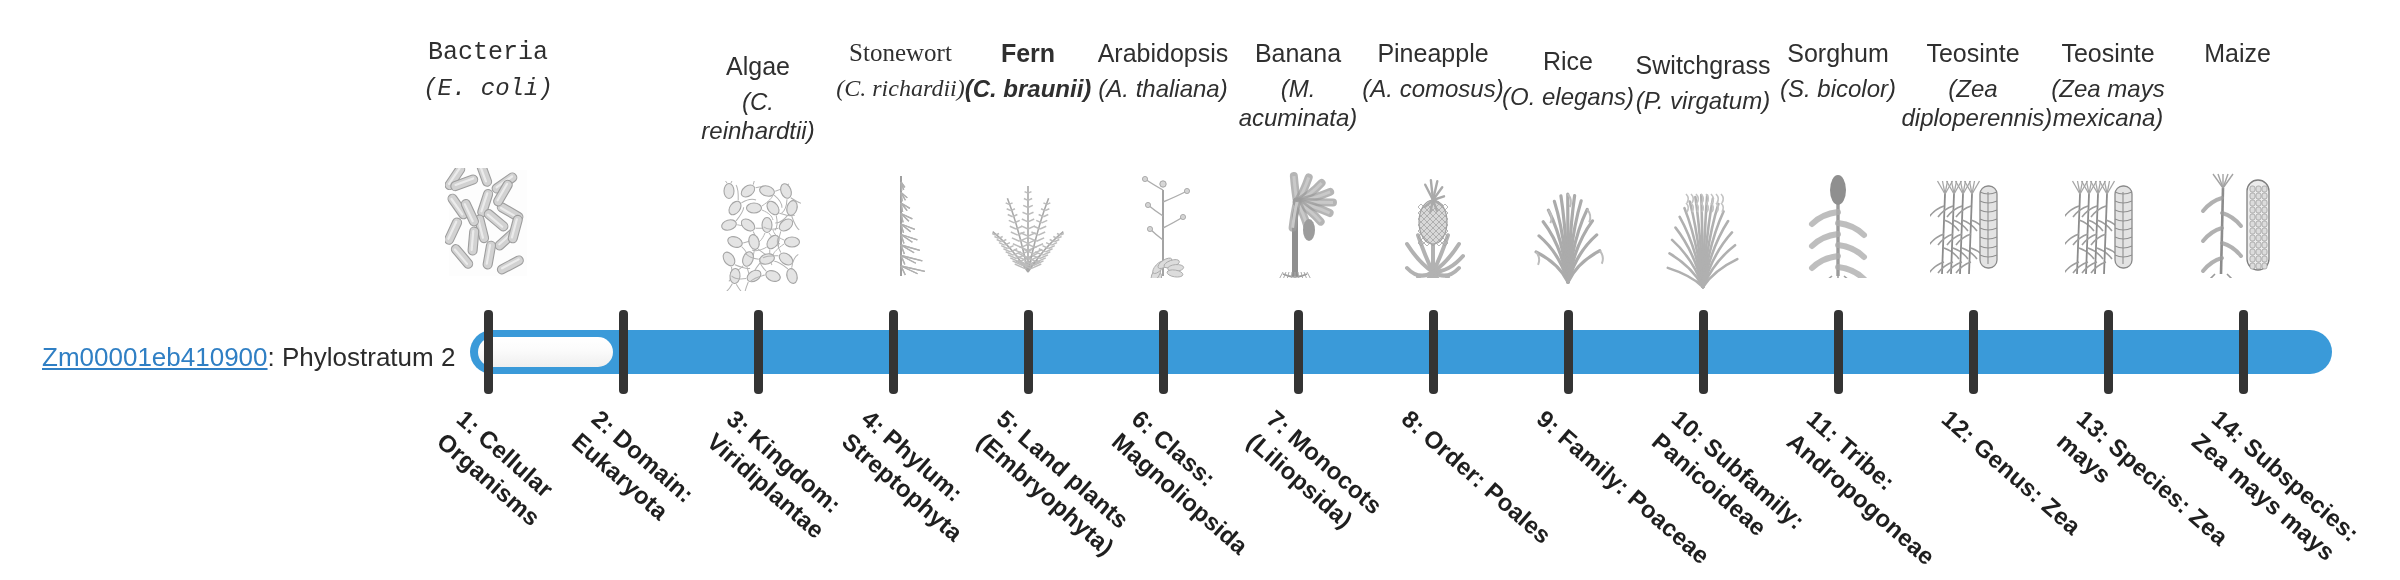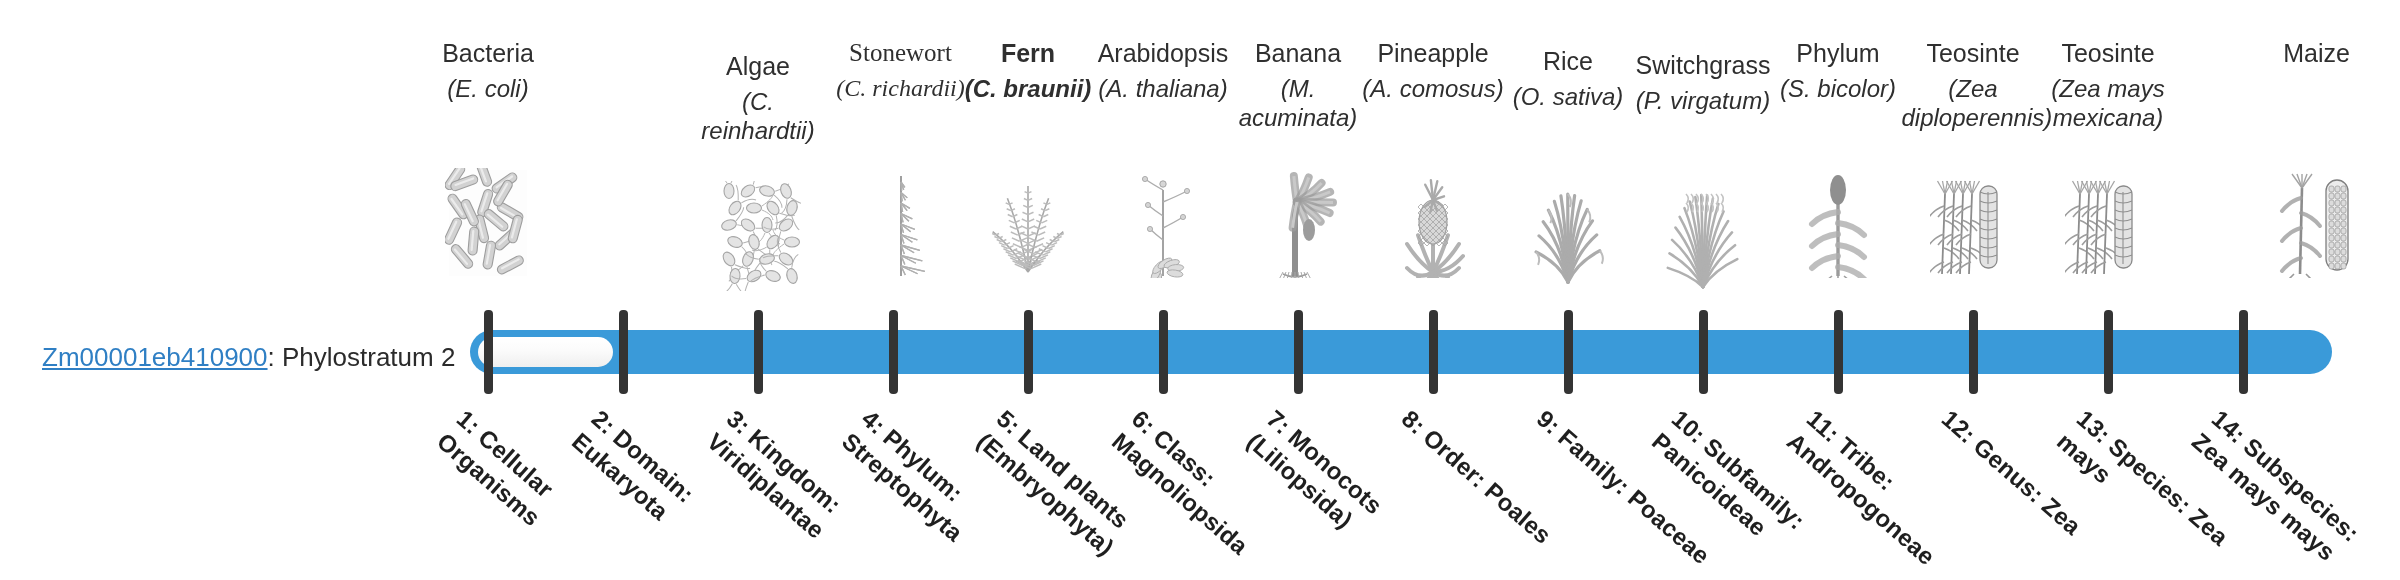--- a/index.html
+++ b/index.html
@@ -74,21 +74,21 @@
 </head>
 <body>
 
 <div class="canvas">
 
   <div class="gene-label">
     <span class="gene-id">Zm00001eb410900</span><span>: </span><span>Phylostratum 2</span>
   </div>
 
   <div class="cols" id="cols">
-      <div class="col" style="left: -31.5px;">
+      <div class="col" style="left: -31.5px; font-family: Liberation Mono, monospace;">
         <div class="cname">Bacteria</div>
         <div class="sname">(E. coli)</div>
         <div class="art">
           <svg width="86" height="110" viewBox="0 0 86 110">
             <rect x="4" y="2" width="78" height="106" fill="#fdfdfd"></rect>
             <g transform="translate(10,8) rotate(34)">
               <rect x="-4" y="-13" width="9" height="28" rx="4.5" fill="#d2d2d2" stroke="#9d9d9d" stroke-width="1.1"></rect>
               <rect x="-1.6" y="-10" width="2.2" height="21" rx="1.1" fill="#f0f0f0" opacity=".85"></rect>
             </g>
             <g transform="translate(38,4) rotate(-20)">
@@ -600,21 +600,21 @@
             <path d="M43 32 L53.998324646720306 28.279238502996535" stroke="#aaa" stroke-width="2.4" stroke-linecap="round"></path>
             <path d="M43 32 L52.01067248717891 37.17722298161674" stroke="#aaa" stroke-width="2.4" stroke-linecap="round"></path>
             <path d="M43 32 L46.9420474449983 42.937286823955226" stroke="#aaa" stroke-width="2.4" stroke-linecap="round"></path>
             <path d="M43 32 L40.525538402217485 43.589921036563766" stroke="#aaa" stroke-width="2.4" stroke-linecap="round"></path>
             <path d="M43 32 L34.95510928218913 38.91197376099998" stroke="#aaa" stroke-width="2.4" stroke-linecap="round"></path>
           </svg>
         </div>
       </div>
       <div class="col" style="left: 1048.5px; margin-top: 8px;">
         <div class="cname">Rice</div>
-        <div class="sname">(O. sativa)</div>
+        <div class="sname">(O. elegans)</div>
         <div class="art">
           <svg width="86" height="110" viewBox="0 0 86 110">
             <path d="M43 106 Q33.60307379214092 87.18889211708822 11.050450893279116 75.90222738734114" stroke="#ababab" stroke-width="3.2" fill="none" stroke-linecap="round"></path>
             <path d="M11.050450893279116 75.90222738734114 q5 6 2 13" stroke="#bdbdbd" stroke-width="2" fill="none"></path>
             <path d="M43 106 Q34.48273065856952 77.18077517164564 14.041284239136381 59.88924027463302" stroke="#ababab" stroke-width="3.2" fill="none" stroke-linecap="round"></path>
             <path d="M43 106 Q35.71031372578589 68.34990917392213 18.215066667672012 45.75985467827539" stroke="#ababab" stroke-width="3.2" fill="none" stroke-linecap="round"></path>
             <path d="M43 106 Q37.23567683830207 61.05703059156793 23.40130125022703 34.0912489465087" stroke="#ababab" stroke-width="3.2" fill="none" stroke-linecap="round"></path>
             <path d="M23.40130125022703 34.0912489465087 q5 6 2 13" stroke="#bdbdbd" stroke-width="2" fill="none"></path>
             <path d="M43 106 Q38.99650967443105 55.600049874076824 29.38813289306557 25.360079798522918" stroke="#ababab" stroke-width="3.2" fill="none" stroke-linecap="round"></path>
             <path d="M43 106 Q40.920883091822404 52.20188195964069 35.93100251219619 19.9230111354251" stroke="#ababab" stroke-width="3.2" fill="none" stroke-linecap="round"></path>
@@ -666,21 +666,21 @@
             <path d="M36 23 q4 4 1 9" stroke="#c3c3c3" stroke-width="1.6" fill="none"></path>
             <path d="M41 23 q4 4 1 9" stroke="#c3c3c3" stroke-width="1.6" fill="none"></path>
             <path d="M46 23 q4 4 1 9" stroke="#c3c3c3" stroke-width="1.6" fill="none"></path>
             <path d="M51 23 q4 4 1 9" stroke="#c3c3c3" stroke-width="1.6" fill="none"></path>
             <path d="M56 23 q4 4 1 9" stroke="#c3c3c3" stroke-width="1.6" fill="none"></path>
             <path d="M61 23 q4 4 1 9" stroke="#c3c3c3" stroke-width="1.6" fill="none"></path>
           </svg>
         </div>
       </div>
       <div class="col" style="left: 1318.5px;">
-        <div class="cname">Phylum</div>
+        <div class="cname">Sorghum</div>
         <div class="sname">(S. bicolor)</div>
         <div class="art">
           <svg width="86" height="110" viewBox="0 0 86 110">
             <path d="M43 108 L43 34" stroke="#9b9b9b" stroke-width="3.4" fill="none"></path>
             <path d="M43 44 q-16 2 -26 12" stroke="#aeaeae" stroke-width="6" fill="none" stroke-linecap="round" opacity=".8"></path>
             <path d="M43 55 q16 2 26 12" stroke="#aeaeae" stroke-width="6" fill="none" stroke-linecap="round" opacity=".8"></path>
             <path d="M43 66 q-16 2 -26 12" stroke="#aeaeae" stroke-width="6" fill="none" stroke-linecap="round" opacity=".8"></path>
             <path d="M43 77 q16 2 26 12" stroke="#aeaeae" stroke-width="6" fill="none" stroke-linecap="round" opacity=".8"></path>
             <path d="M43 88 q-16 2 -26 12" stroke="#aeaeae" stroke-width="6" fill="none" stroke-linecap="round" opacity=".8"></path>
             <path d="M43 99 q16 2 26 12" stroke="#aeaeae" stroke-width="6" fill="none" stroke-linecap="round" opacity=".8"></path>
@@ -812,21 +812,21 @@
             <path d="M58 60 l0 9" stroke="#8f8f8f" stroke-width="1.1" fill="none"></path>
             <path d="M50 69 q8 4 17 0" stroke="#8f8f8f" stroke-width="1.1" fill="none"></path>
             <path d="M58 69 l0 9" stroke="#8f8f8f" stroke-width="1.1" fill="none"></path>
             <path d="M50 78 q8 4 17 0" stroke="#8f8f8f" stroke-width="1.1" fill="none"></path>
             <path d="M58 78 l0 9" stroke="#8f8f8f" stroke-width="1.1" fill="none"></path>
             <path d="M50 87 q8 4 17 0" stroke="#8f8f8f" stroke-width="1.1" fill="none"></path>
             <path d="M58 87 l0 9" stroke="#8f8f8f" stroke-width="1.1" fill="none"></path>
           </svg>
         </div>
       </div>
-      <div class="col" style="left: 1797px; text-align: center;">
+      <div class="col" style="left: 1718px; text-align: center;">
         <div class="cname">Maize</div>
         <div class="art">
           <svg width="86" height="110" viewBox="0 0 86 110">
             <path d="M26 106 L28 20" stroke="#8c8c8c" stroke-width="2.6" fill="none"></path>
             <path d="M27 30 q-11 3 -19 13" stroke="#9d9d9d" stroke-width="4" fill="none" stroke-linecap="round" opacity=".8"></path>
             <path d="M27 45 q11 3 19 13" stroke="#9d9d9d" stroke-width="4" fill="none" stroke-linecap="round" opacity=".8"></path>
             <path d="M27 60 q-11 3 -19 13" stroke="#9d9d9d" stroke-width="4" fill="none" stroke-linecap="round" opacity=".8"></path>
             <path d="M27 75 q11 3 19 13" stroke="#9d9d9d" stroke-width="4" fill="none" stroke-linecap="round" opacity=".8"></path>
             <path d="M27 90 q-11 3 -19 13" stroke="#9d9d9d" stroke-width="4" fill="none" stroke-linecap="round" opacity=".8"></path>
             <path d="M28 20 l-10 -14" stroke="#a3a3a3" stroke-width="1.4" fill="none"></path>

